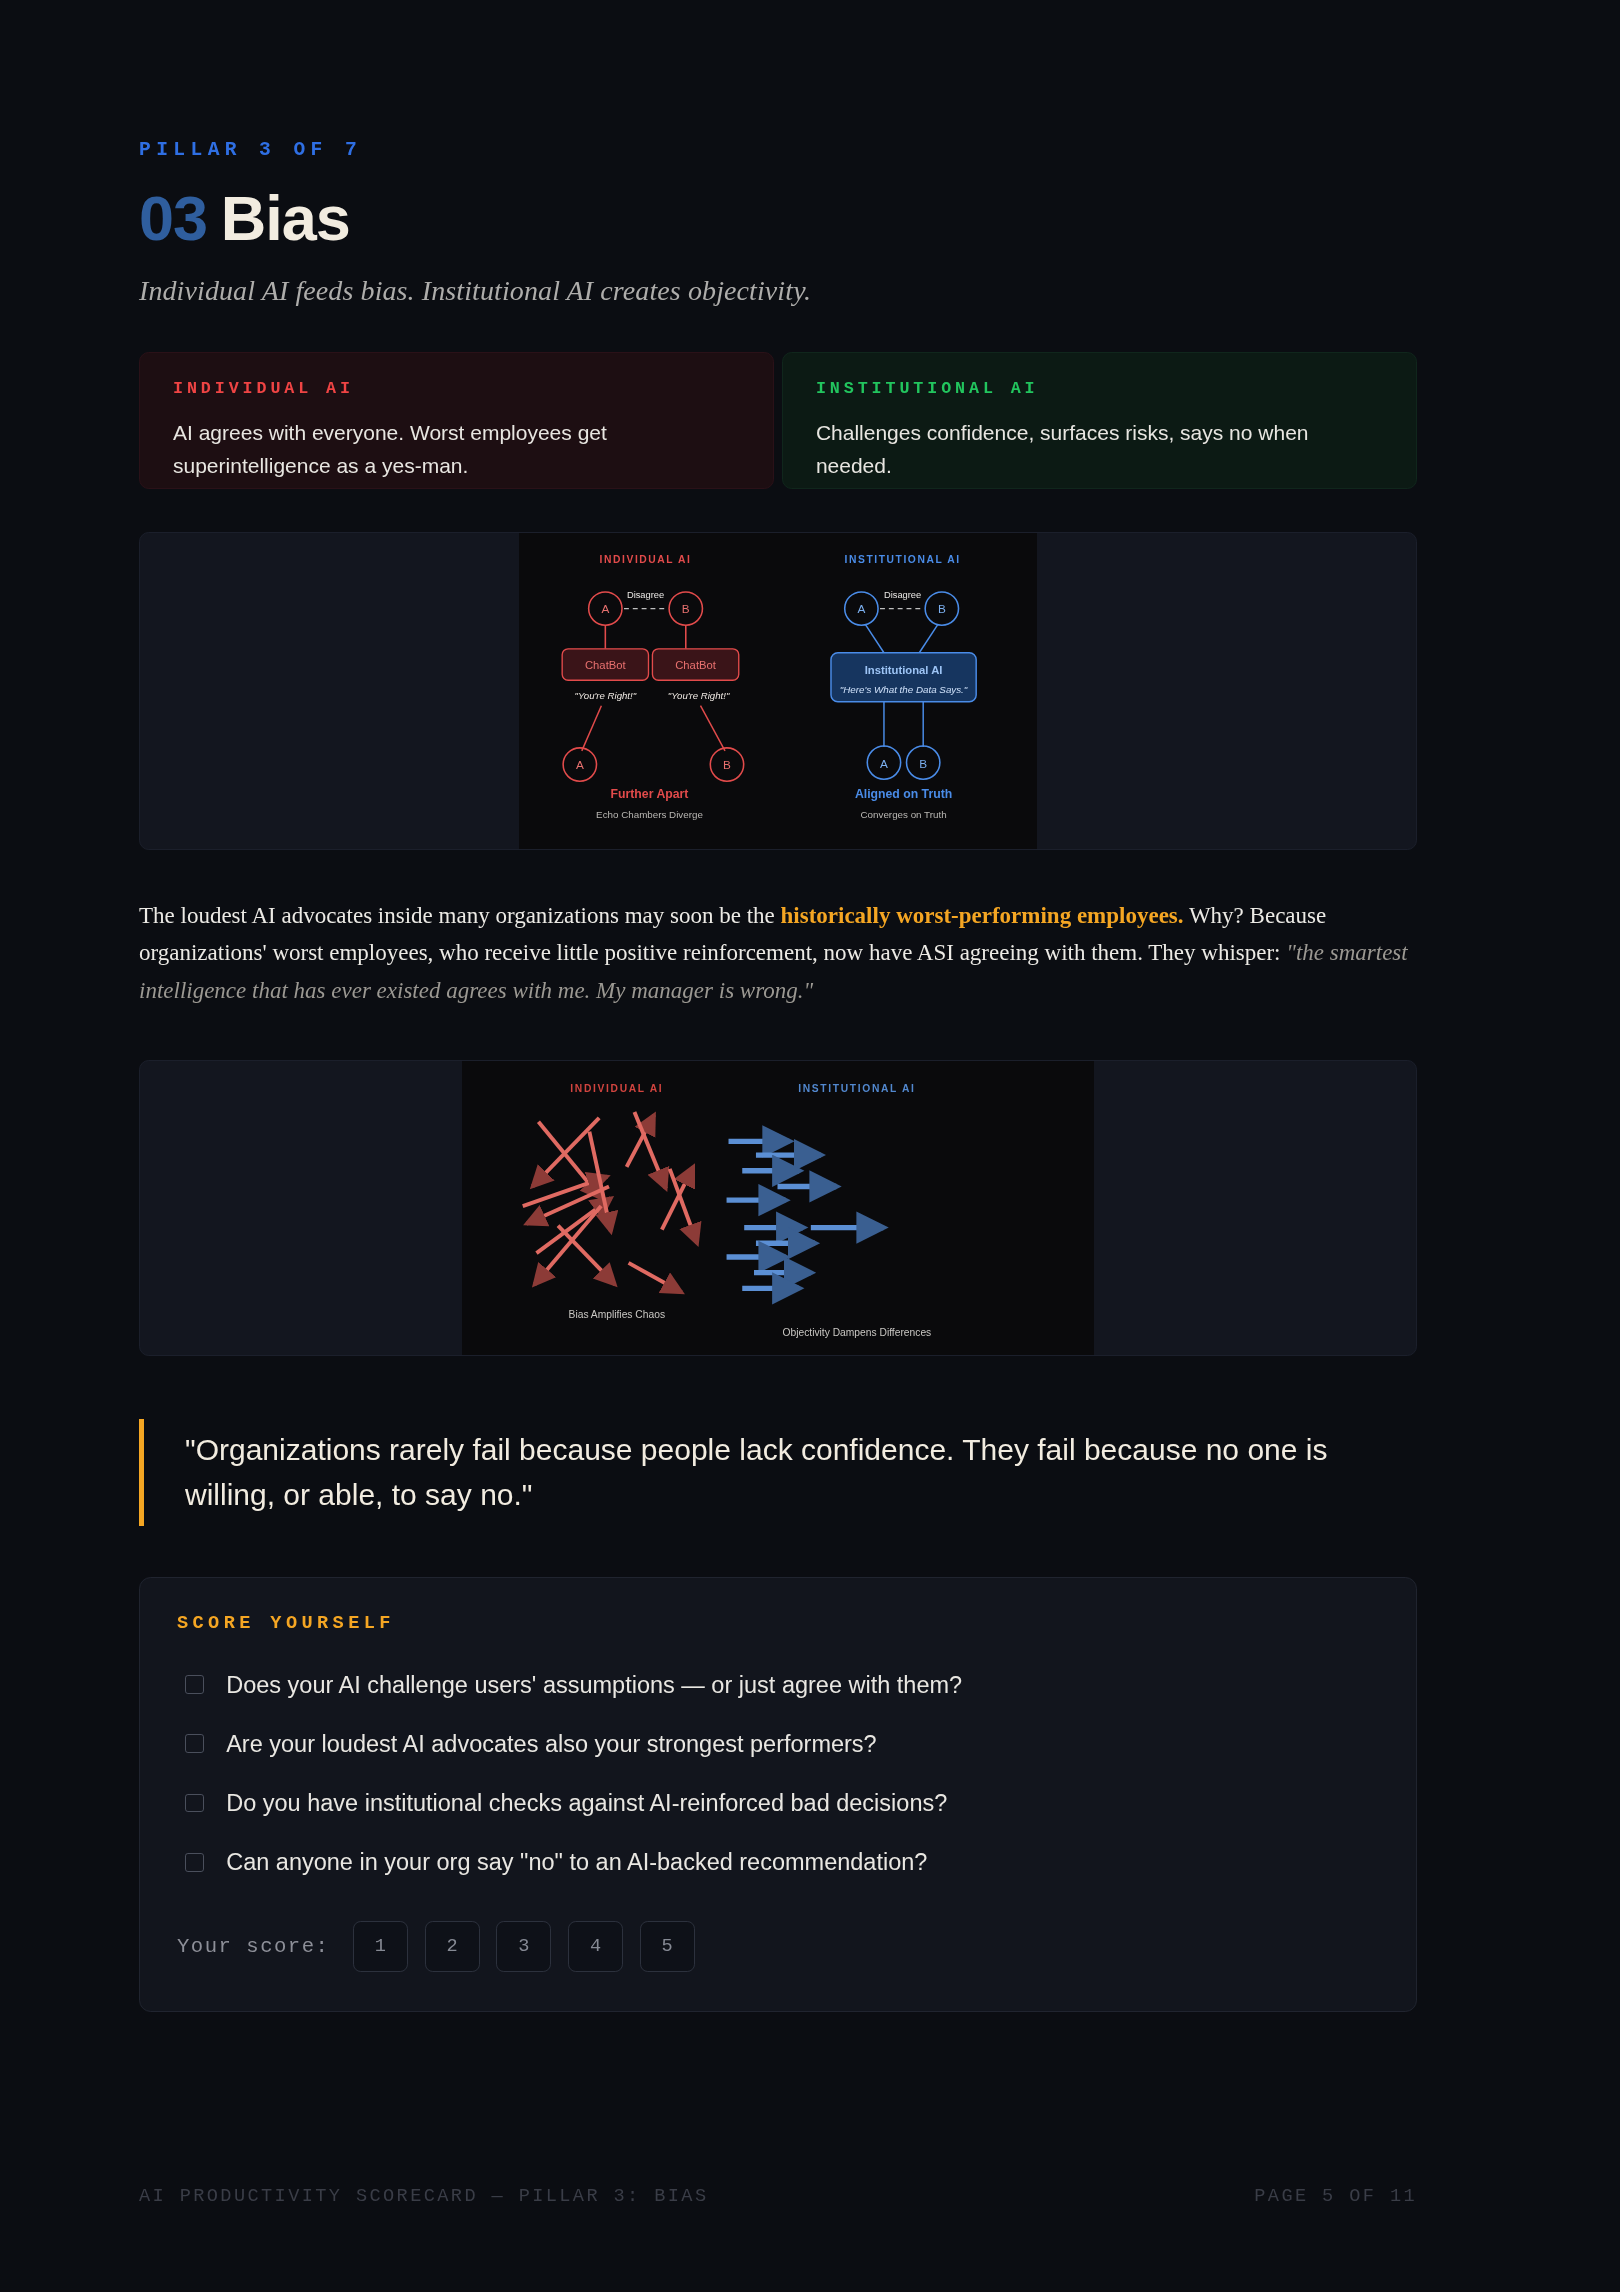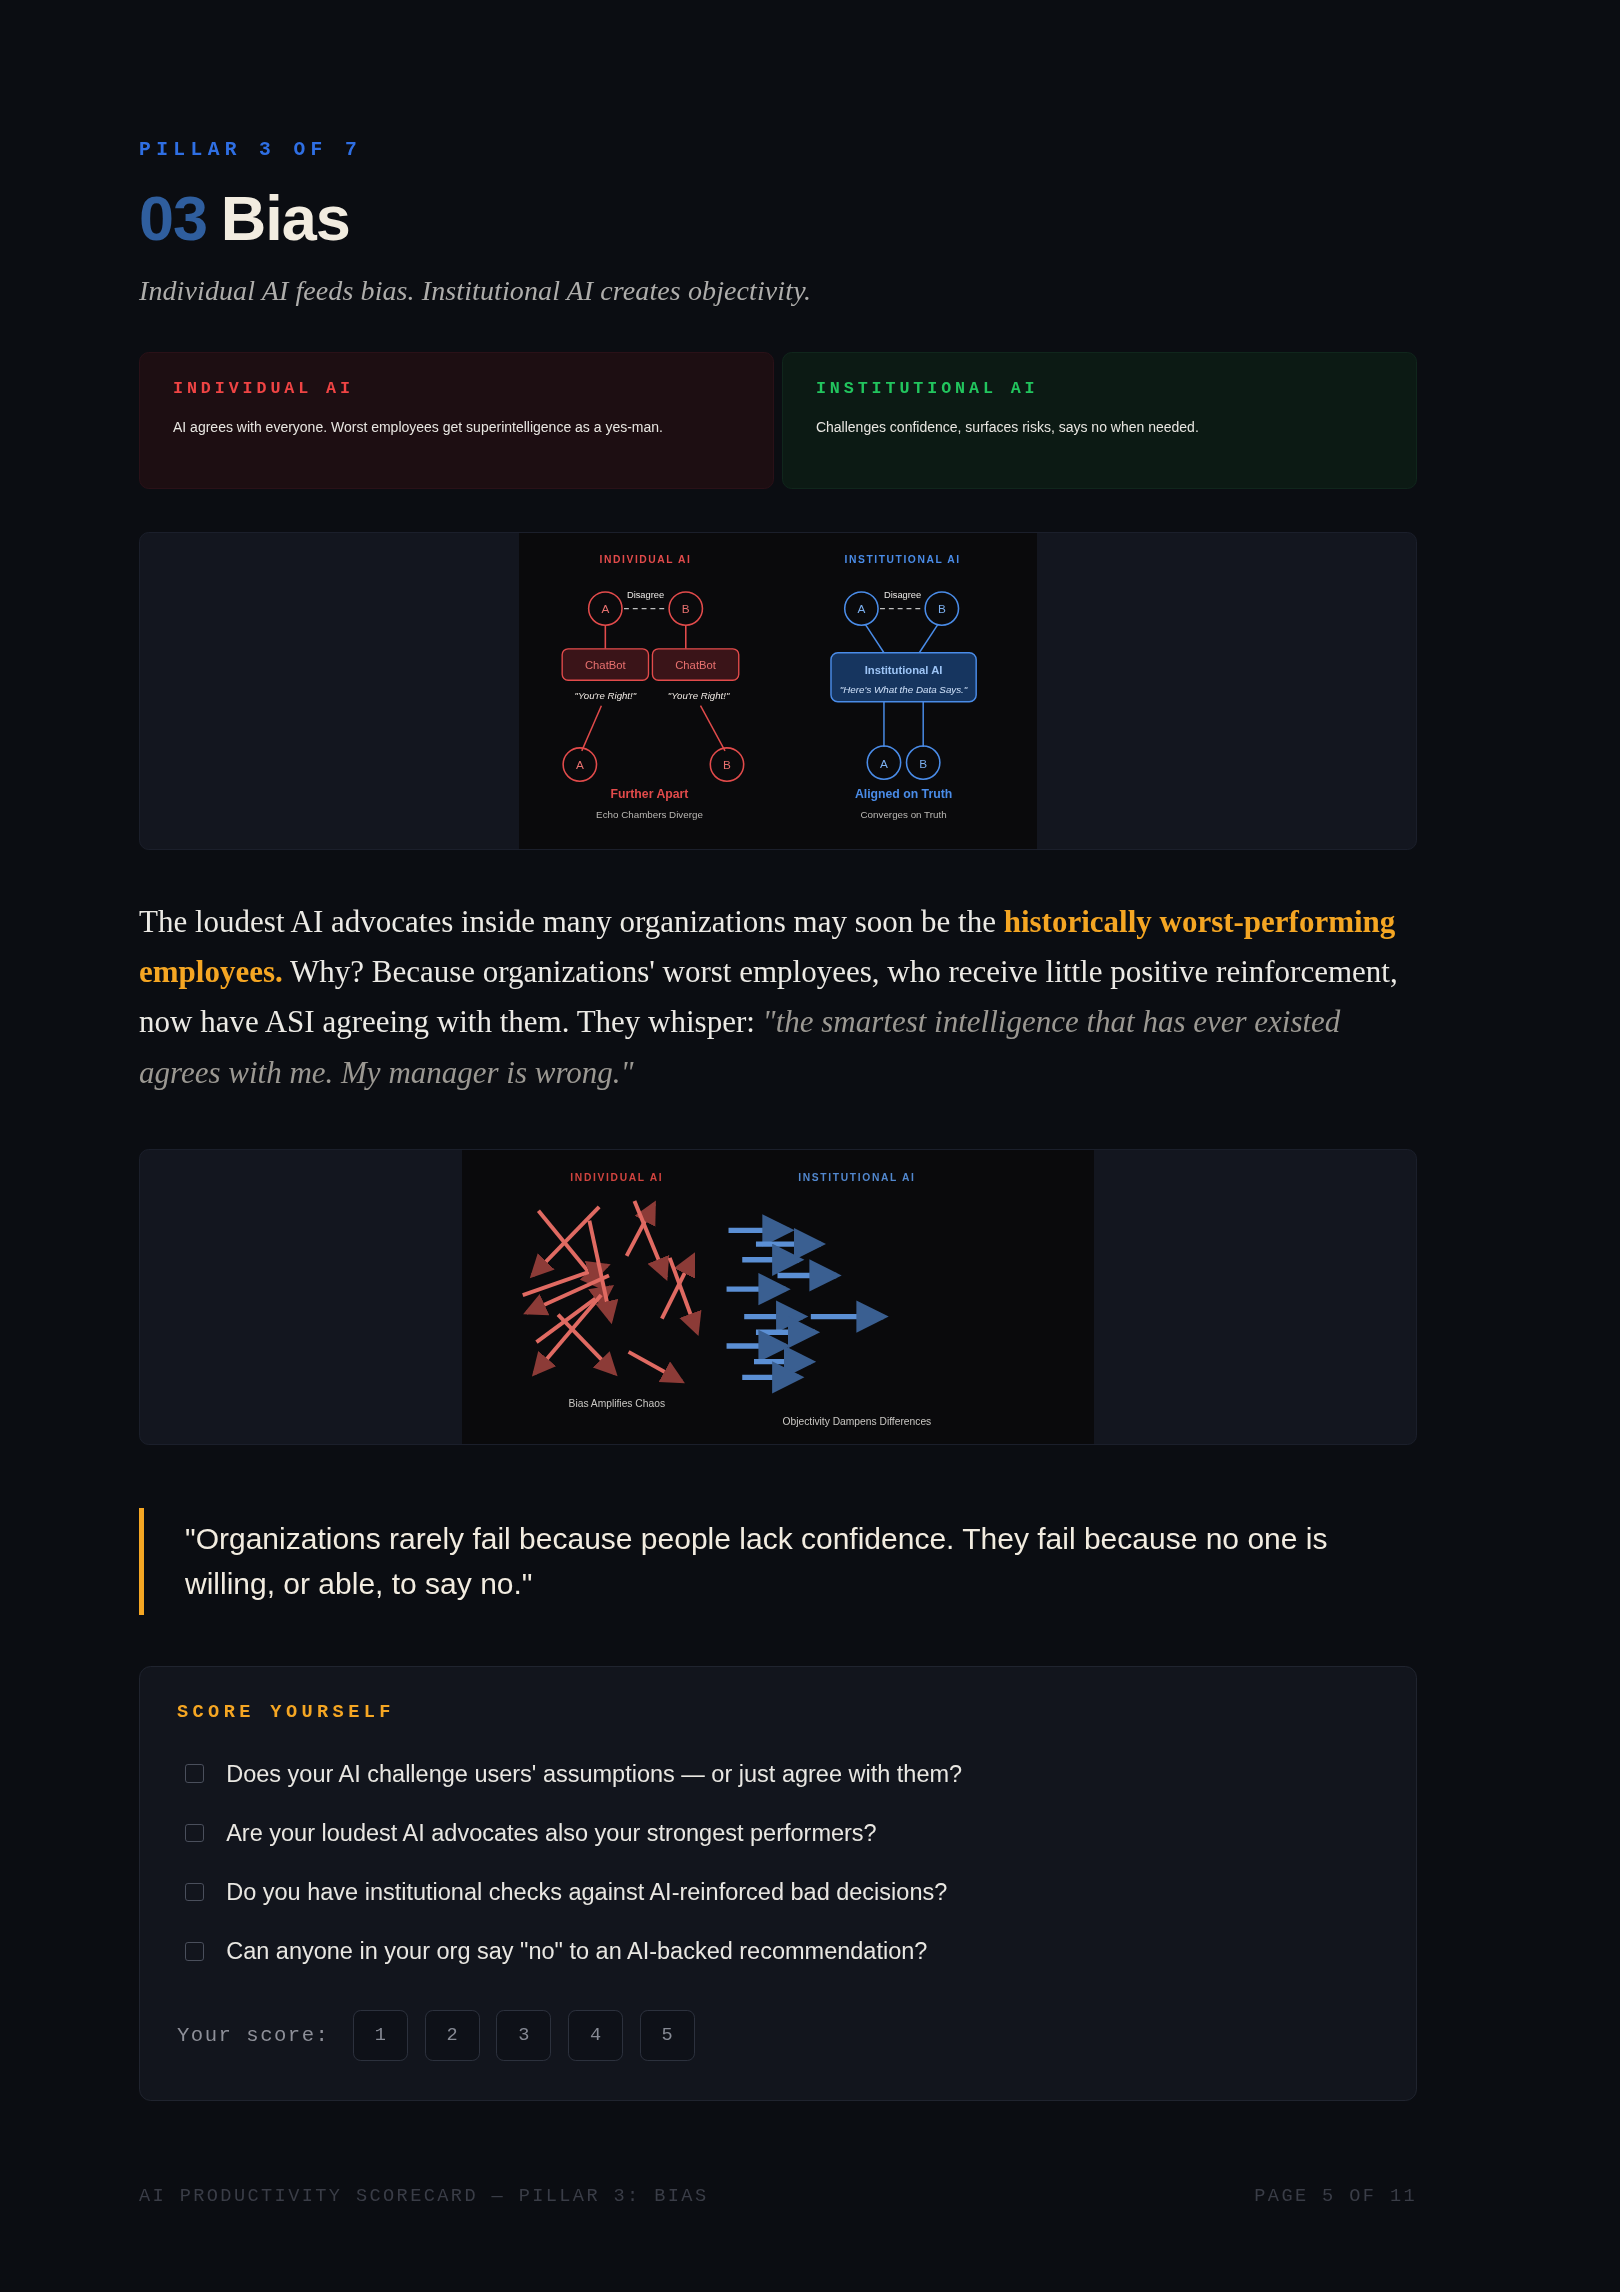--- a/index.html
+++ b/index.html
@@ -75,21 +75,21 @@
   .ccard-label{
     font-family:"Liberation Mono", monospace;
     font-size:16.7px;
     font-weight:700;
     letter-spacing:3.9px;
   }
   .ccard.bad .ccard-label{color:#ef4444;}
   .ccard.good .ccard-label{color:#22c55e;}
   .ccard-text{
     margin-top:19.6px;
-    font-size:14px;
+    font-size:21px;
     line-height:1.55;
     color:#e8e6e1;
   }
 
   
   .figure{
     margin-top:43px;
     background:#13161f;
     border:1px solid #1b1f2b;
     border-radius:9.8px;
@@ -106,21 +106,21 @@
     position:relative;
   }
   .fig1-inner{width:518px;}
   .fig2-inner{width:632px;}
   .fig-svg{display:block;width:100%;height:100%;}
 
   
   .body-copy{
     margin-top:47px;
     font-family:"Liberation Serif", serif;
-    font-size:31px;
+    font-size:23px;
     line-height:1.62;
     color:#eceae5;
   }
   .body-copy .hl{
     color:#f5a623;
     font-weight:700;
   }
   .body-copy .whisper{
     color:#9b9892;
     font-style:italic;

